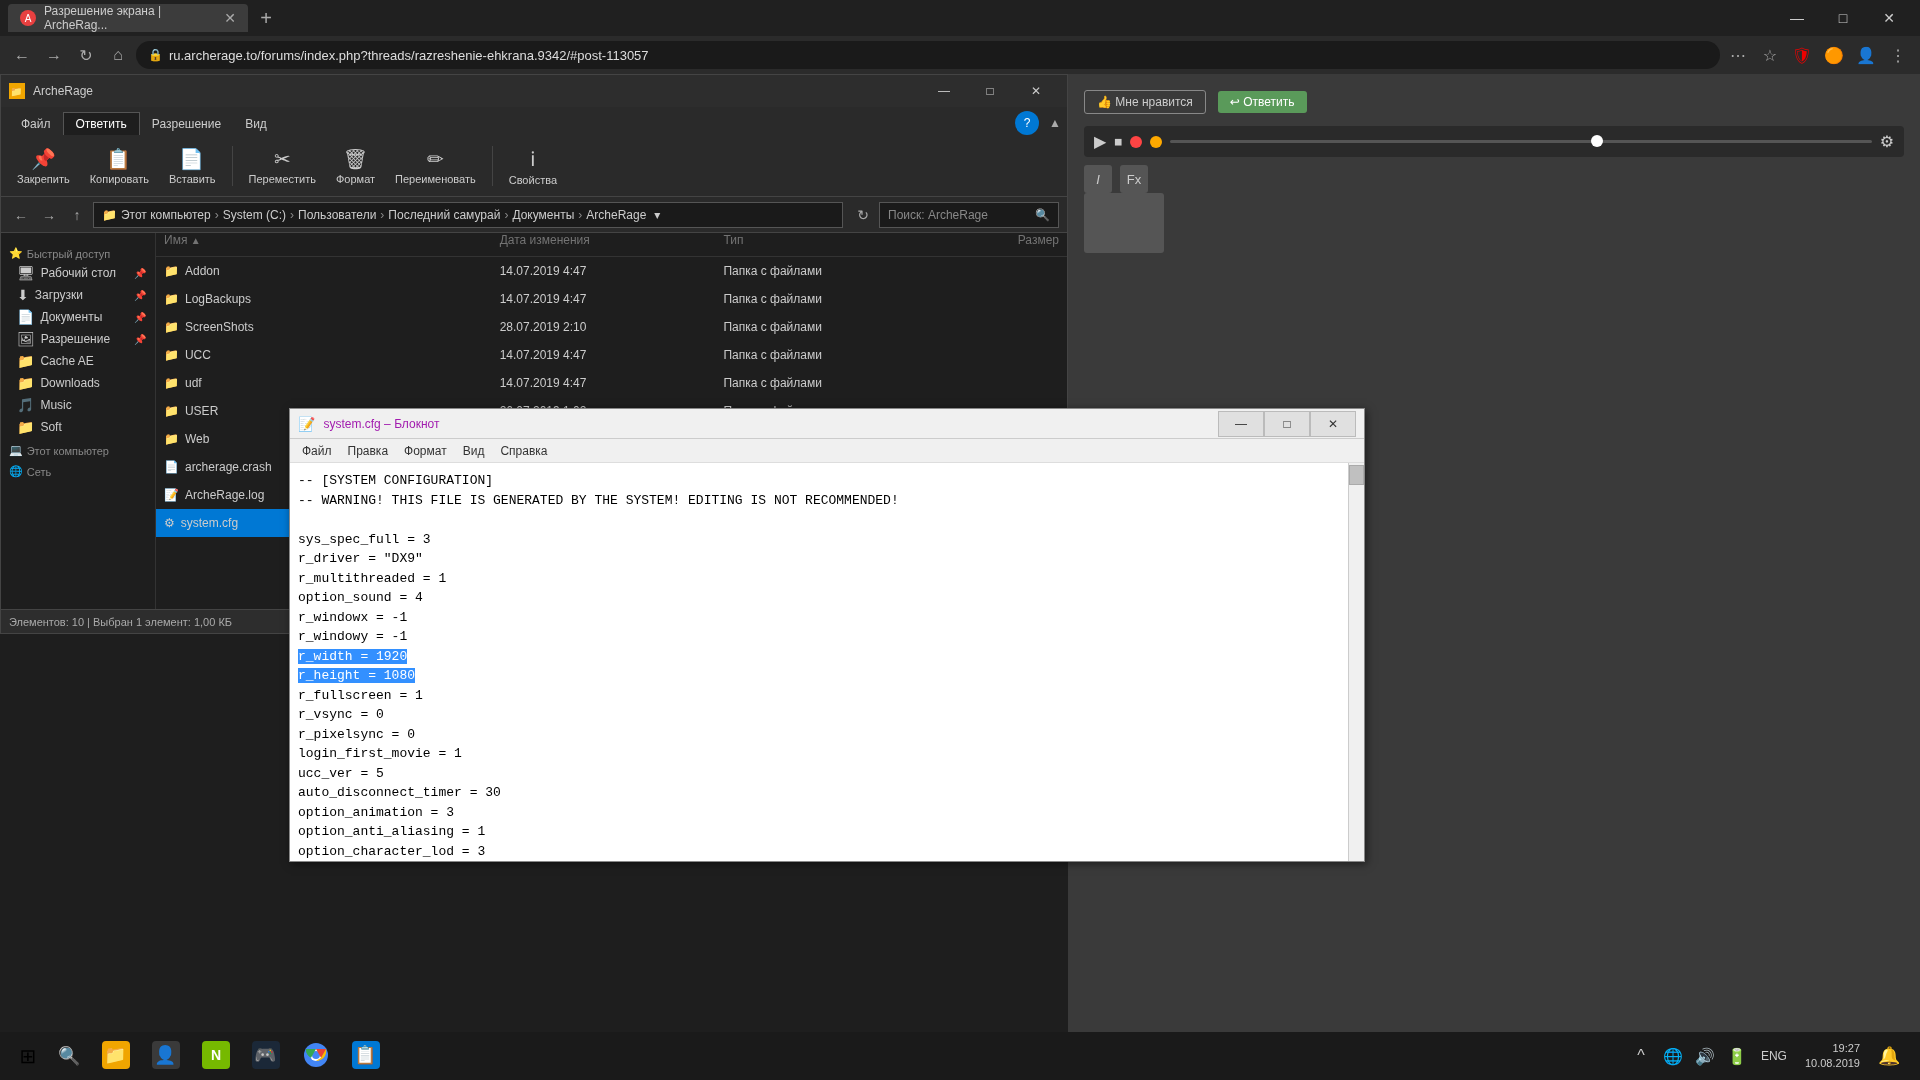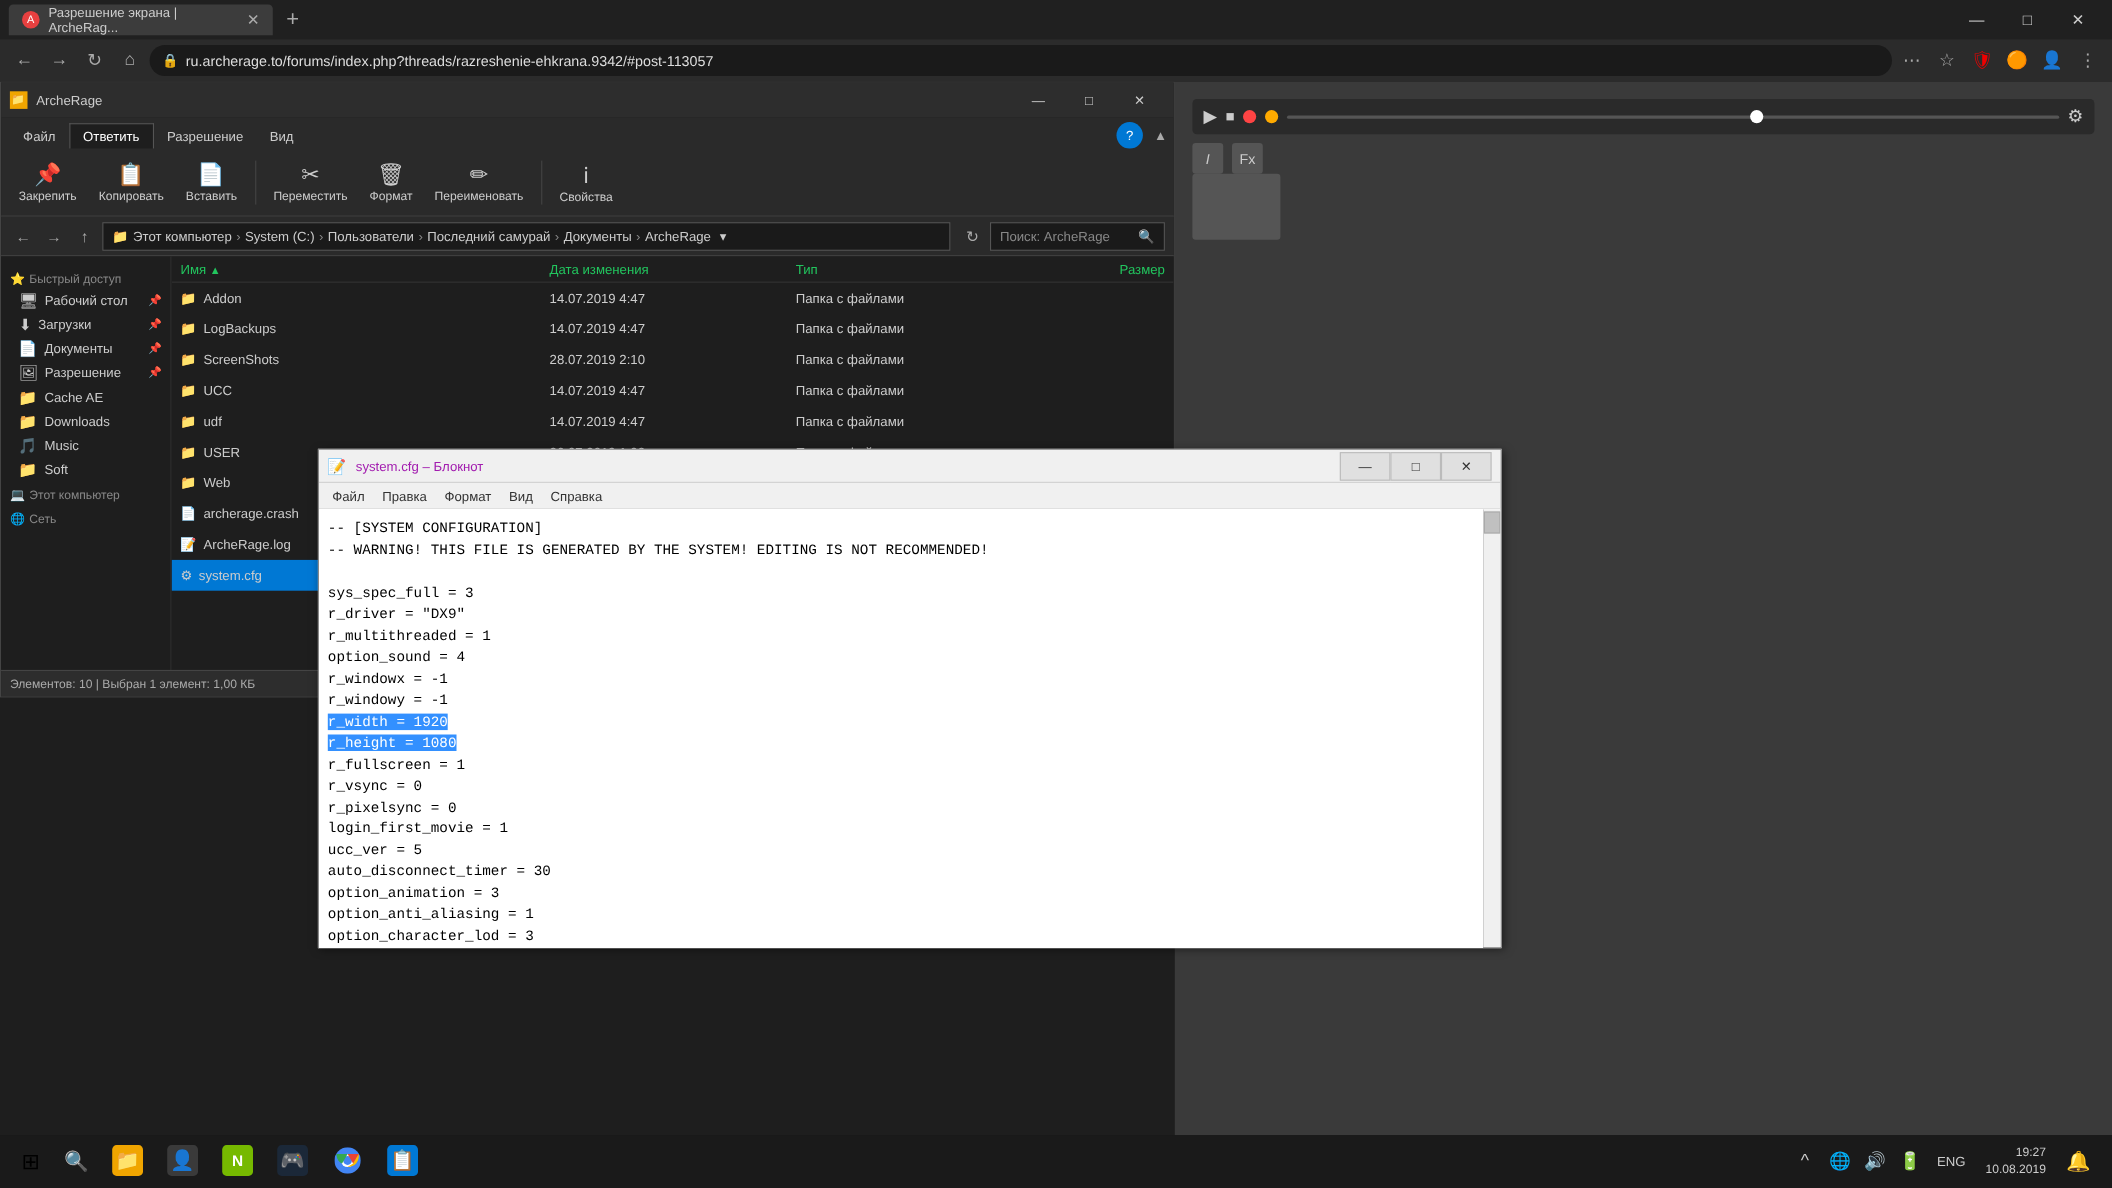--- a/index.html
+++ b/index.html
@@ -250,21 +250,21 @@
       border: 1px solid #555;
       display: flex;
       align-items: center;
       padding: 0 8px;
       font-size: 12px;
       color: #ccc;
       gap: 4px;
     }
     .breadcrumb-sep { color: #888; }
     .fe-search {
-      width: 159px;
+      width: 180px;
       height: 26px;
       background: #1a1a1a;
       border: 1px solid #555;
       display: flex;
       align-items: center;
       padding: 0 8px;
       gap: 4px;
       font-size: 12px;
       color: #888;
     }
@@ -300,24 +300,24 @@
     }
     .fe-sidebar-icon { font-size: 14px; }
     .fe-content {
       flex: 1;
       background: #1e1e1e;
       overflow-y: auto;
     }
     .fe-list-header {
       display: flex;
       height: 24px;
-      align-items: center;
+      align-items: flex-start;
       border-bottom: 1px solid #333;
       font-size: 12px;
-      color: #22c55e;
+      color: #737373;
       padding: 0 8px;
     }
     .fe-col-name { flex: 3; }
     .fe-col-date { flex: 2; }
     .fe-col-type { flex: 2; }
     .fe-col-size { flex: 1; text-align: right; }
     .fe-list-row {
       display: flex;
       height: 28px;
       align-items: center;
@@ -877,20 +877,24 @@
     </div>
         </div>
     </div>
   </div>
   <div class="fe-statusbar">
     <span>Элементов: 10  |  Выбран 1 элемент: 1,00 КБ</span>
   </div>
 </div>
 
 <div class="website-bg">
+  <div class="website-action-bar">
+    <button class="like-btn">👍 Мне нравится</button>
+    <button class="reply-btn">↩ Ответить</button>
+  </div>
   <div class="media-controls">
     <div class="mc-btn">▶</div>
     <div class="mc-btn">⏹</div>
     <div class="mc-dot"></div>
     <div class="mc-dot mc-dot-yellow"></div>
     <div style="flex:1;height:3px;background:#555;border-radius:2px;position:relative;">
       <div class="progress-thumb" style="position:absolute;top:-5px;left:60%;"></div>
     </div>
     <div class="mc-btn">⚙</div>
   </div>

